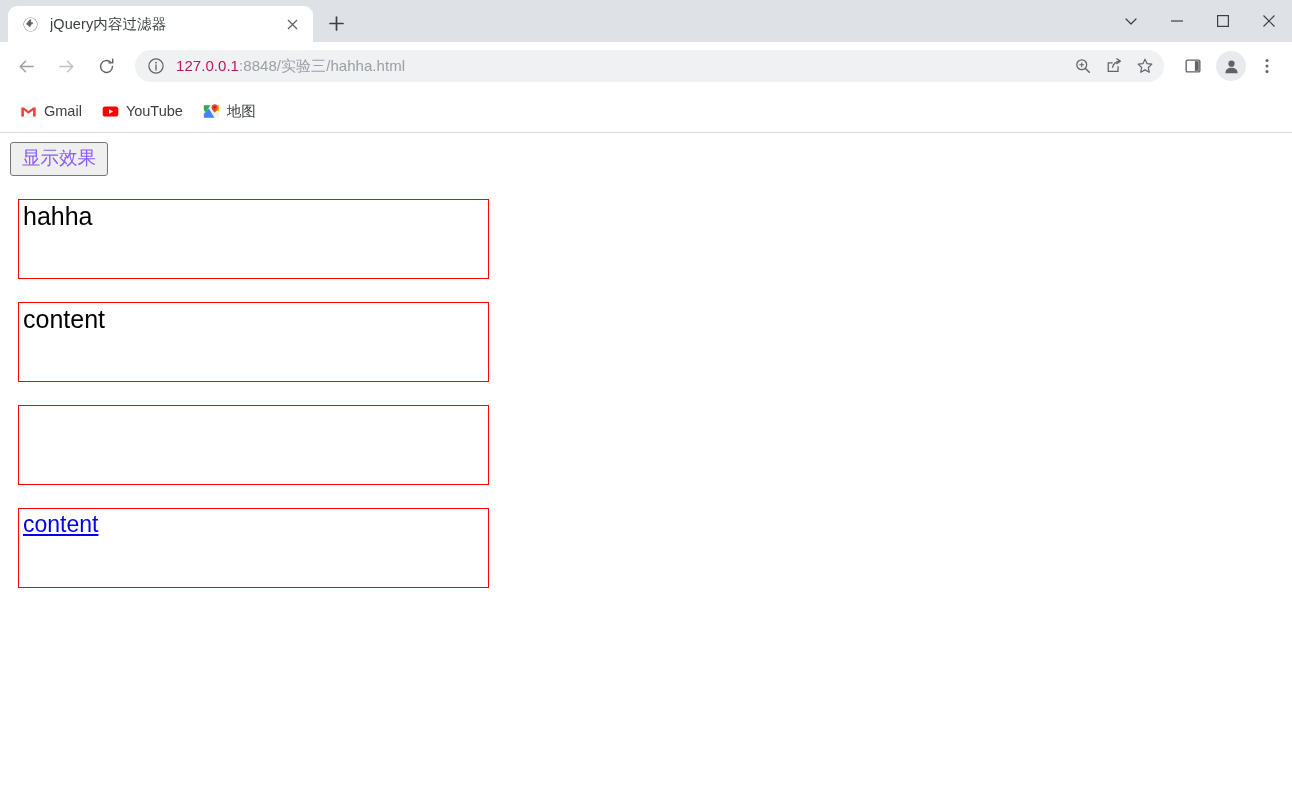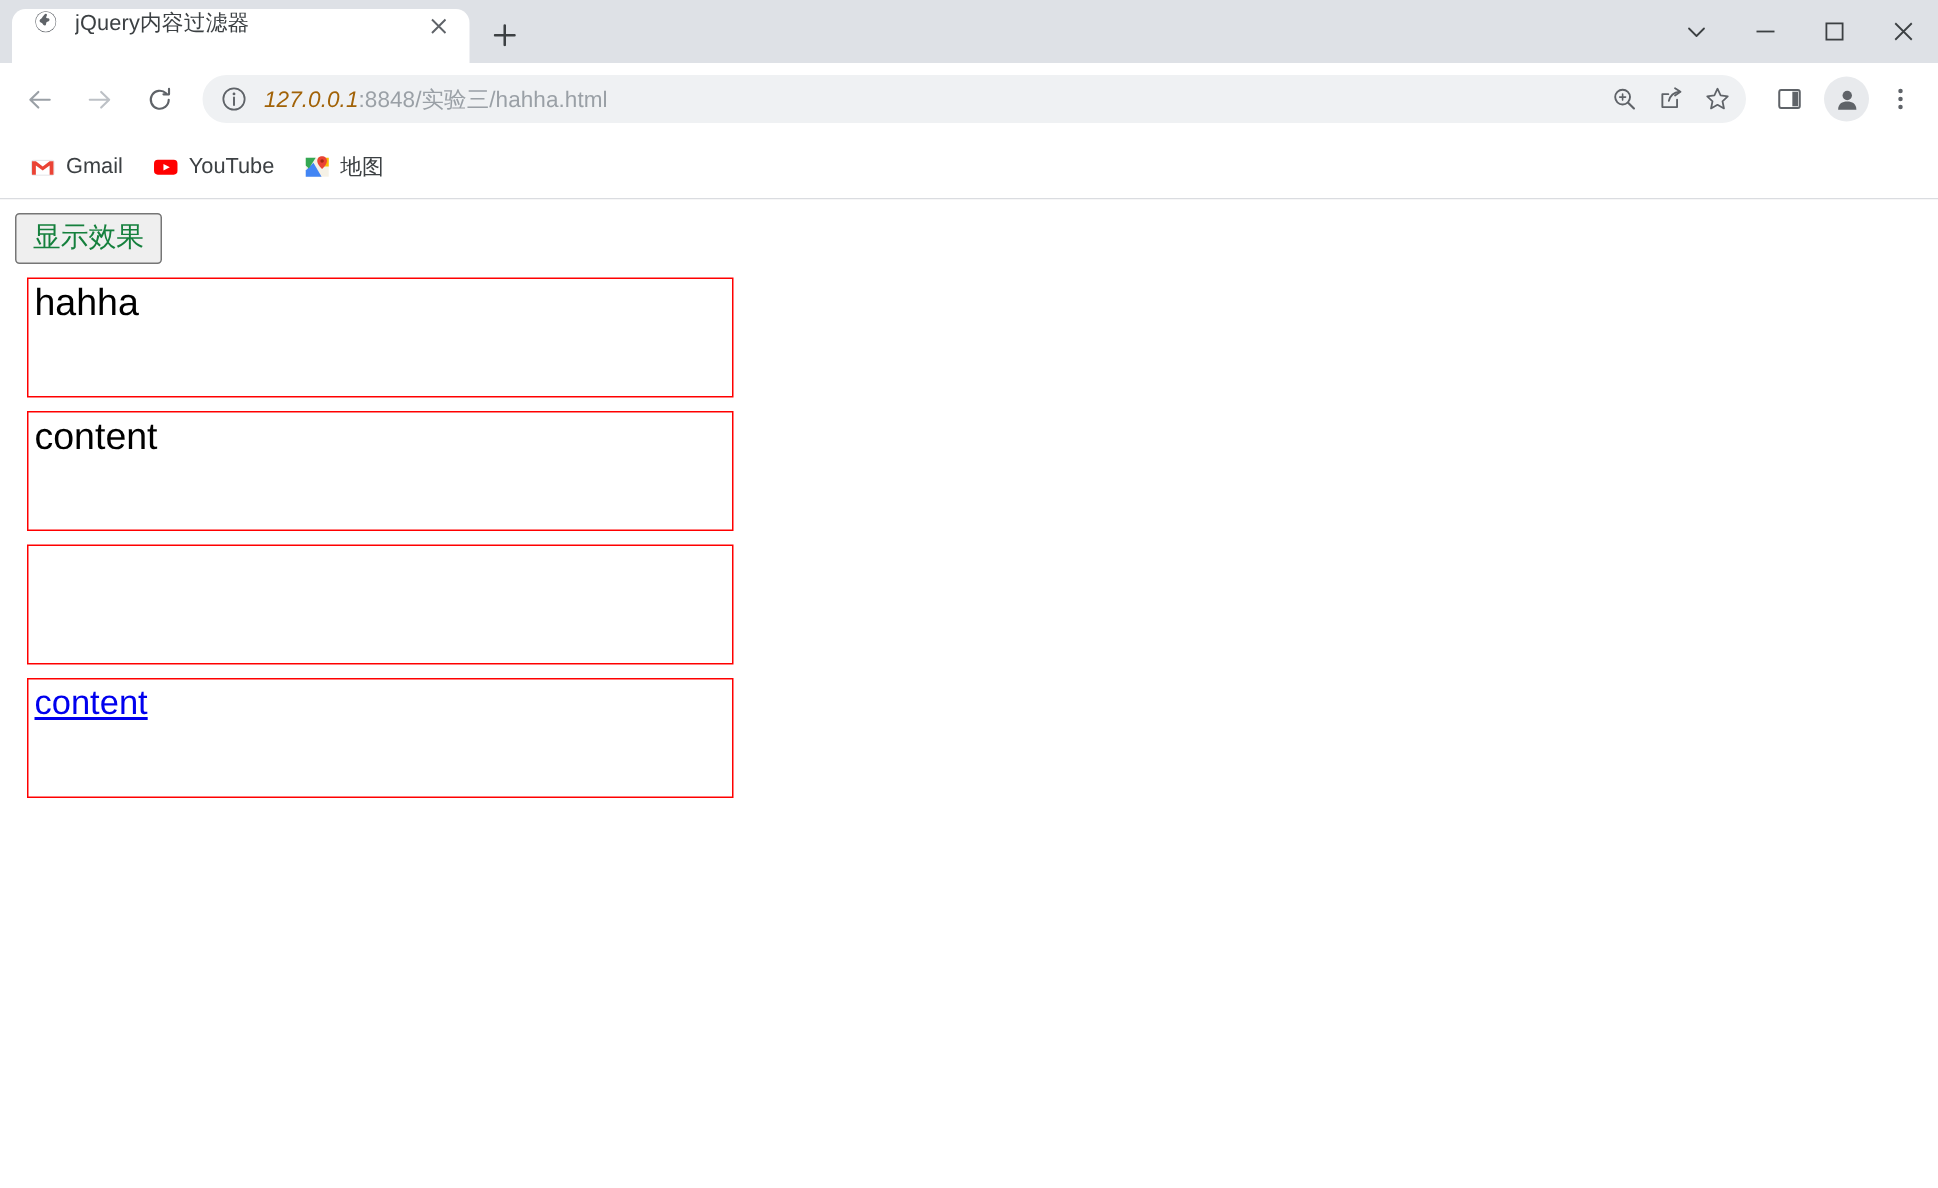--- a/index.html
+++ b/index.html
@@ -31,21 +31,21 @@
     align-items: flex-end;
     height: 42px;
     padding-left: 8px;
   }
   .tab {
     width: 305px;
     height: 36px;
     background: #ffffff;
     border-radius: 9px 9px 0 0;
     display: flex;
-    align-items: flex-start;
+    align-items: center;
     padding: 0 10px 0 14px;
     position: relative;
   }
   .tab-favicon {
     width: 17px; height: 17px;
     flex: 0 0 17px;
     margin-right: 11px;
     display: block;
   }
   .tab-title {
@@ -117,21 +117,21 @@
   }
   .omnibox-url {
     flex: 1 1 auto;
     font-size: 15px;
     color: #9aa0a6;
     white-space: nowrap;
     overflow: hidden;
     text-overflow: ellipsis;
     letter-spacing: 0.05px;
   }
-  .omnibox-url .host { color: #a16207; font-style: italic; }
+  .omnibox-url .host { color: #be185d; }
   .omnibox-actions {
     display: flex; align-items: center;
     margin-left: auto;
   }
   .omni-icon {
     width: 30px; height: 30px;
     display: flex; align-items: center; justify-content: center;
     border-radius: 50%;
     margin-left: 1px;
   }
@@ -184,34 +184,34 @@
   .page-viewport {
     flex: 1 1 auto;
     background: #ffffff;
     position: relative;
     overflow: hidden;
     padding: 8px;
   }
   .show-btn {
     font-family: "Liberation Sans", sans-serif;
     font-size: 18.5px;
-    color: #15803d;
+    color: #8b5cf6;
     background: #efefef;
     border: 1px solid #767676;
     border-radius: 3px;
     padding: 4px 11px 6px 11px;
     line-height: 1.2;
     display: inline-block;
     margin: 1px 0 0 2px;
   }
   .content-box {
     width: 471px;
     height: 80px;
     border: 1px solid #ff0000;
-    margin-top: 9px;
+    margin-top: 23px;
     margin-left: 10px;
     padding: 2px 4px;
     background: #ffffff;
     overflow: hidden;
   }
   .box-text {
     font-size: 25px;
     line-height: 1.18;
     color: #000000;
     font-family: "Liberation Sans", sans-serif;

